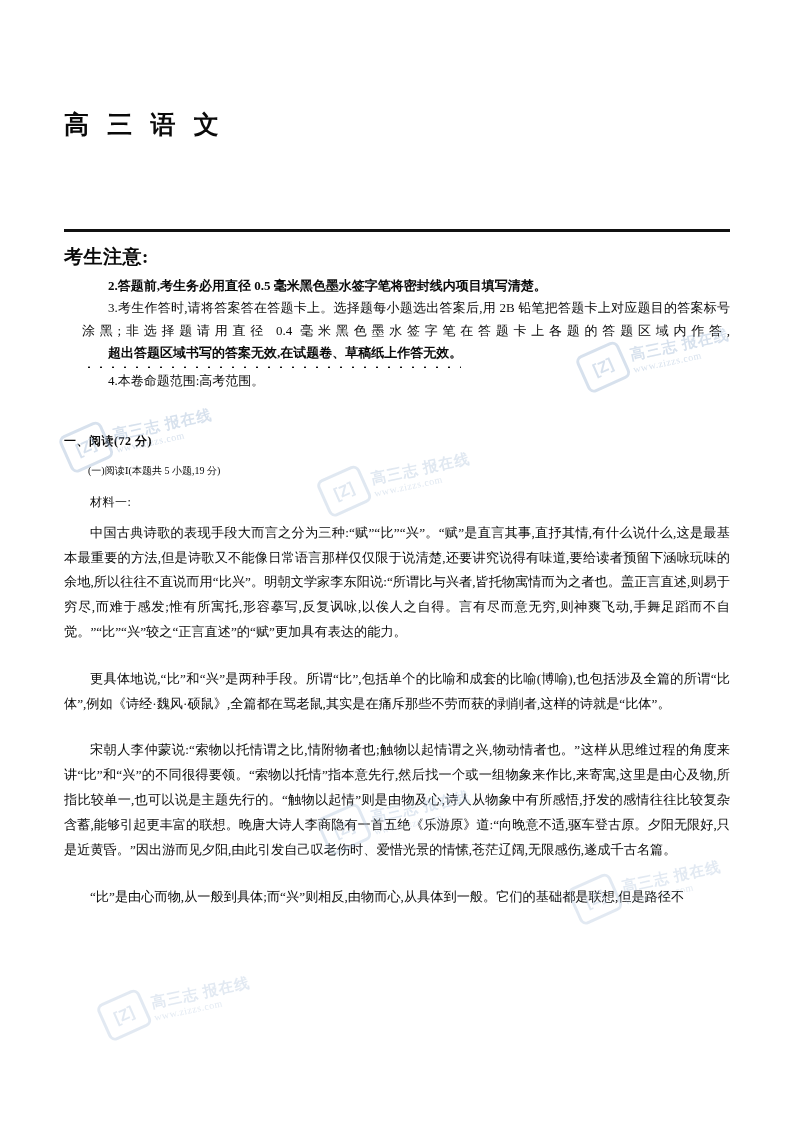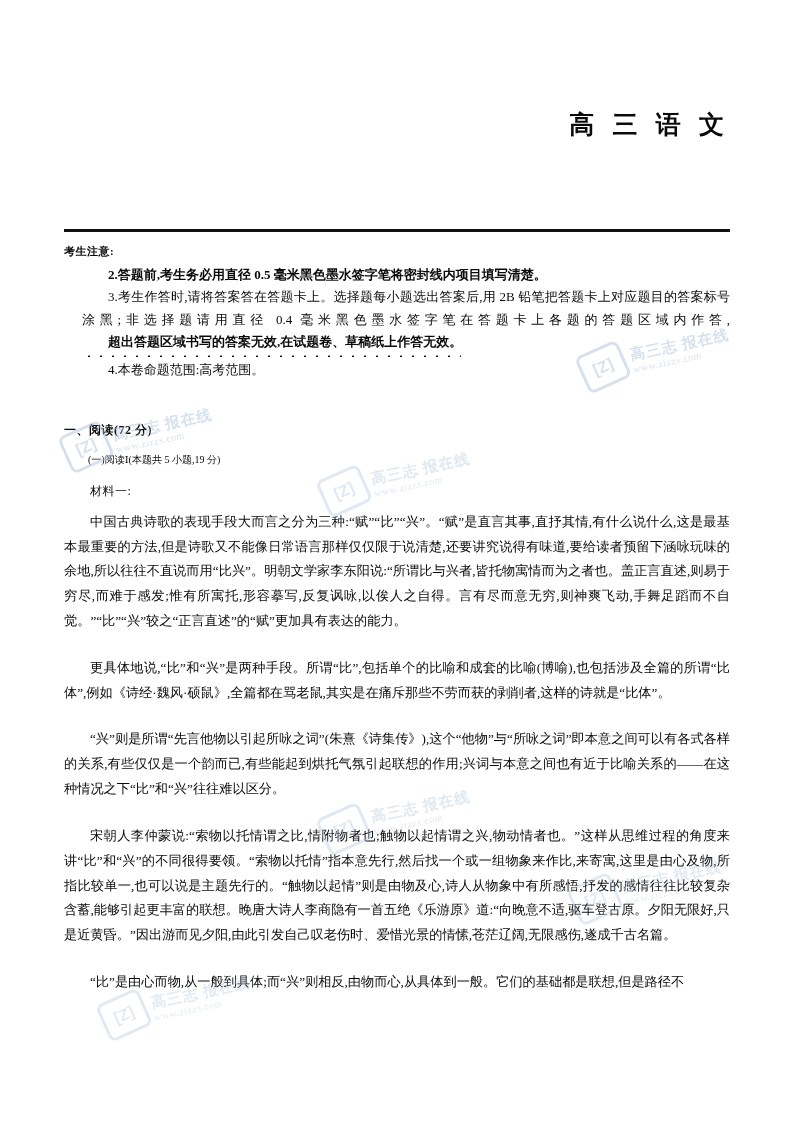--- a/index.html
+++ b/index.html
@@ -16,36 +16,36 @@
     overflow: hidden;
   }
   .page {
     position: relative;
     width: 794px;
     height: 1123px;
     box-sizing: border-box;
     padding: 0 64px;
   }
   .doc-title {
-    text-align: right;
+    text-align: left;
     font-size: 25px;
     font-weight: bold;
     letter-spacing: 6px;
     margin-top: 108px;
     font-family: "Liberation Serif", "DejaVu Serif", serif;
   }
   .rule-double {
     margin-top: 88px;
     border-top: 2px solid #111;
     border-bottom: 1px solid #111;
     height: 3px;
     box-sizing: border-box;
   }
   .notice-head {
-    font-size: 11px;
+    font-size: 19px;
     font-weight: bold;
     margin-top: 12px;
     letter-spacing: 0.5px;
   }
   .notice-list {
     margin-top: 5px;
     font-size: 13px;
     line-height: 1.72;
   }
   .notice-item {
@@ -211,18 +211,17 @@
     </div>
   </div>
 
   <div class="section-head">一、阅读(72 分)</div>
   <div class="sub-head">(一)阅读Ⅰ(本题共 5 小题,19 分)</div>
   <div class="mat-label">材料一:</div>
 
   <div class="body-block">
     <div class="para">中国古典诗歌的表现手段大而言之分为三种:“赋”“比”“兴”。“赋”是直言其事,直抒其情,有什么说什么,这是最基本最重要的方法,但是诗歌又不能像日常语言那样仅仅限于说清楚,还要讲究说得有味道,要给读者预留下涵咏玩味的余地,所以往往不直说而用“比兴”。明朝文学家李东阳说:“所谓比与兴者,皆托物寓情而为之者也。盖正言直述,则易于穷尽,而难于感发;惟有所寓托,形容摹写,反复讽咏,以俟人之自得。言有尽而意无穷,则神爽飞动,手舞足蹈而不自觉。”“比”“兴”较之“正言直述”的“赋”更加具有表达的能力。</div>
     <div class="para para-tight">更具体地说,“比”和“兴”是两种手段。所谓“比”,包括单个的比喻和成套的比喻(博喻),也包括涉及全篇的所谓“比体”,例如《诗经·魏风·硕鼠》,全篇都在骂老鼠,其实是在痛斥那些不劳而获的剥削者,这样的诗就是“比体”。</div>
-    <div class="para para-tight">“兴”则是所谓“先言他物以引起所咏之词”(朱熹《诗集传》),这个“他物”与“所咏之词”即本意之间可以有各式各样的关系,有些仅仅是一个韵而已,有些能起到烘托气氛引起联想的作用;兴词与本意之间也有近于比喻关系的——在这种情况之下“比”和“兴”往往难以区分。</div>
     <div class="para para-tight">宋朝人李仲蒙说:“索物以托情谓之比,情附物者也;触物以起情谓之兴,物动情者也。”这样从思维过程的角度来讲“比”和“兴”的不同很得要领。“索物以托情”指本意先行,然后找一个或一组物象来作比,来寄寓,这里是由心及物,所指比较单一,也可以说是主题先行的。“触物以起情”则是由物及心,诗人从物象中有所感悟,抒发的感情往往比较复杂含蓄,能够引起更丰富的联想。晚唐大诗人李商隐有一首五绝《乐游原》道:“向晚意不适,驱车登古原。夕阳无限好,只是近黄昏。”因出游而见夕阳,由此引发自己叹老伤时、爱惜光景的情愫,苍茫辽阔,无限感伤,遂成千古名篇。</div>
     <div class="para para-tight">“比”是由心而物,从一般到具体;而“兴”则相反,由物而心,从具体到一般。它们的基础都是联想,但是路径不</div>
   </div>
 
 </div>
 
 </body></html>

